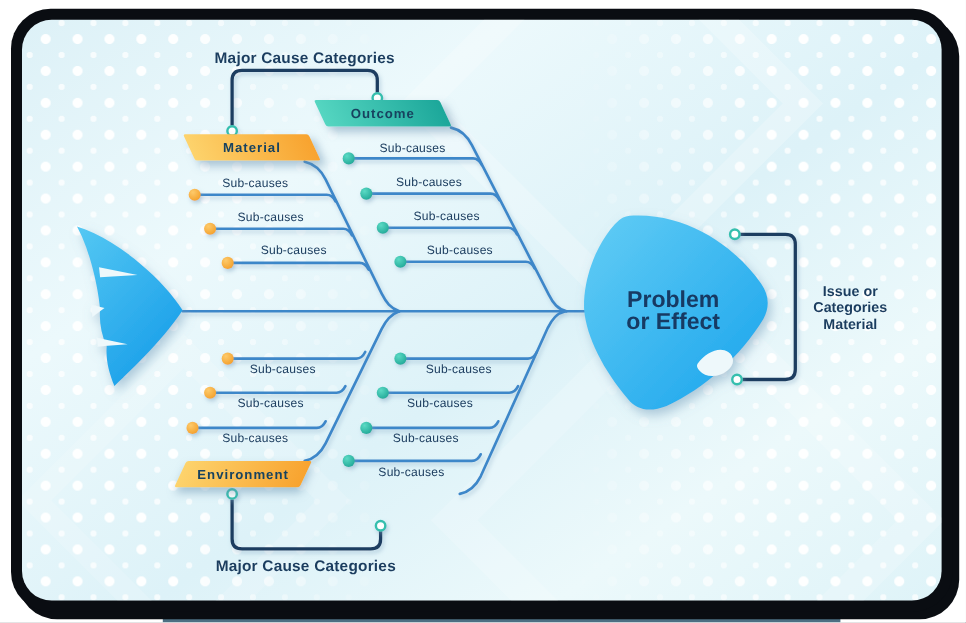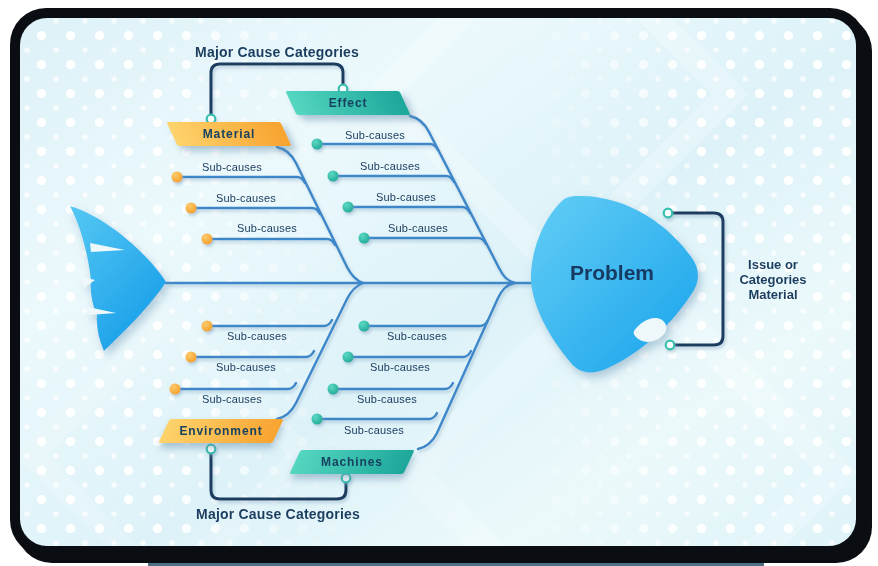--- a/index.html
+++ b/index.html
@@ -162,37 +162,34 @@
     <div class="txt caption" style="left:167px;top:44px;">Major Cause Categories</div>
     <div class="txt caption" style="left:168px;top:506px;">Major Cause Categories</div>
     <div class="txt right-caption" style="left:723px;top:257px;">
       <span>Issue or</span>
       <span>Categories</span>
       <span>Material</span>
     </div>
 
     <div class="txt head-label" style="left:552px;top:263px;">
       <span style="display:block;">Problem</span>
+      <span style="display:block;">or Effect</span>
     </div>
 
     <div class="plabel skew-top" style="left:172px;top:122px;">
       <span class="bg grad-orange"></span>
       <span class="txt-in">Material</span>
     </div>
     <div class="plabel skew-top" style="left:291px;top:91px;">
       <span class="bg grad-teal"></span>
-      <span class="txt-in">Effect</span>
+      <span class="txt-in">Outcome</span>
     </div>
     <div class="plabel skew-bot" style="left:164px;top:419px;">
       <span class="bg grad-orange"></span>
       <span class="txt-in">Environment</span>
-    </div>
-    <div class="plabel skew-bot" style="left:295px;top:450px;">
-      <span class="bg grad-teal"></span>
-      <span class="txt-in">Machines</span>
     </div>
 
     <div class="txt subcause" style="left:182px;top:161px;">Sub-causes</div>
     <div class="txt subcause" style="left:196px;top:192px;">Sub-causes</div>
     <div class="txt subcause" style="left:217px;top:222px;">Sub-causes</div>
 
     <div class="txt subcause" style="left:325px;top:129px;">Sub-causes</div>
     <div class="txt subcause" style="left:340px;top:160px;">Sub-causes</div>
     <div class="txt subcause" style="left:356px;top:191px;">Sub-causes</div>
     <div class="txt subcause" style="left:368px;top:222px;">Sub-causes</div>

